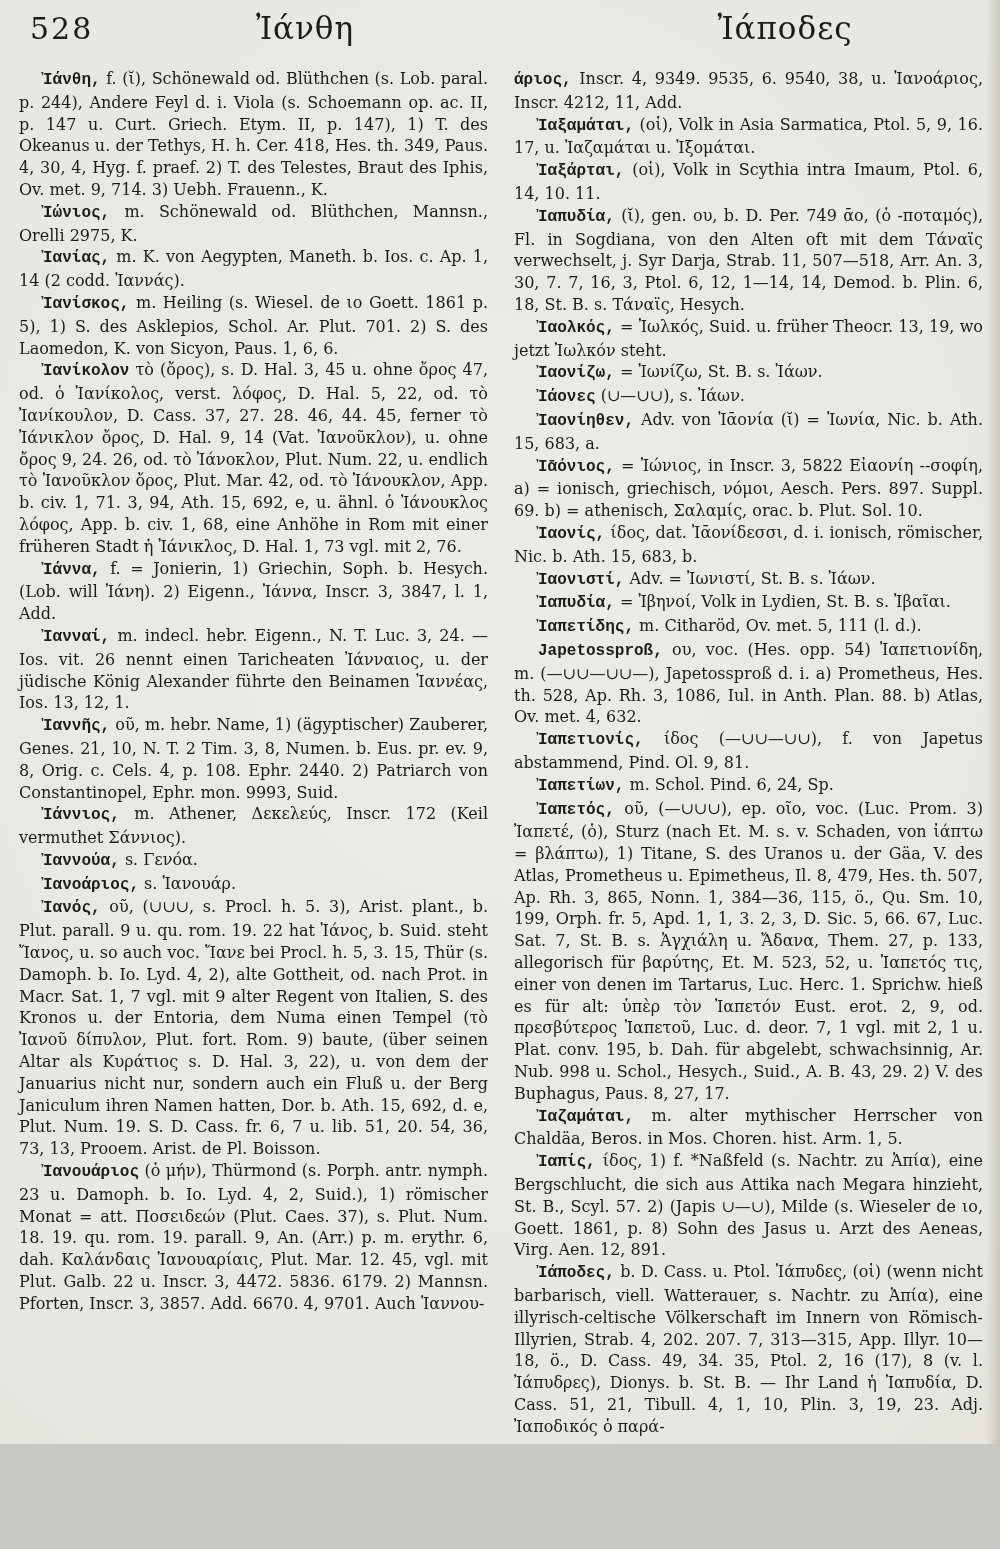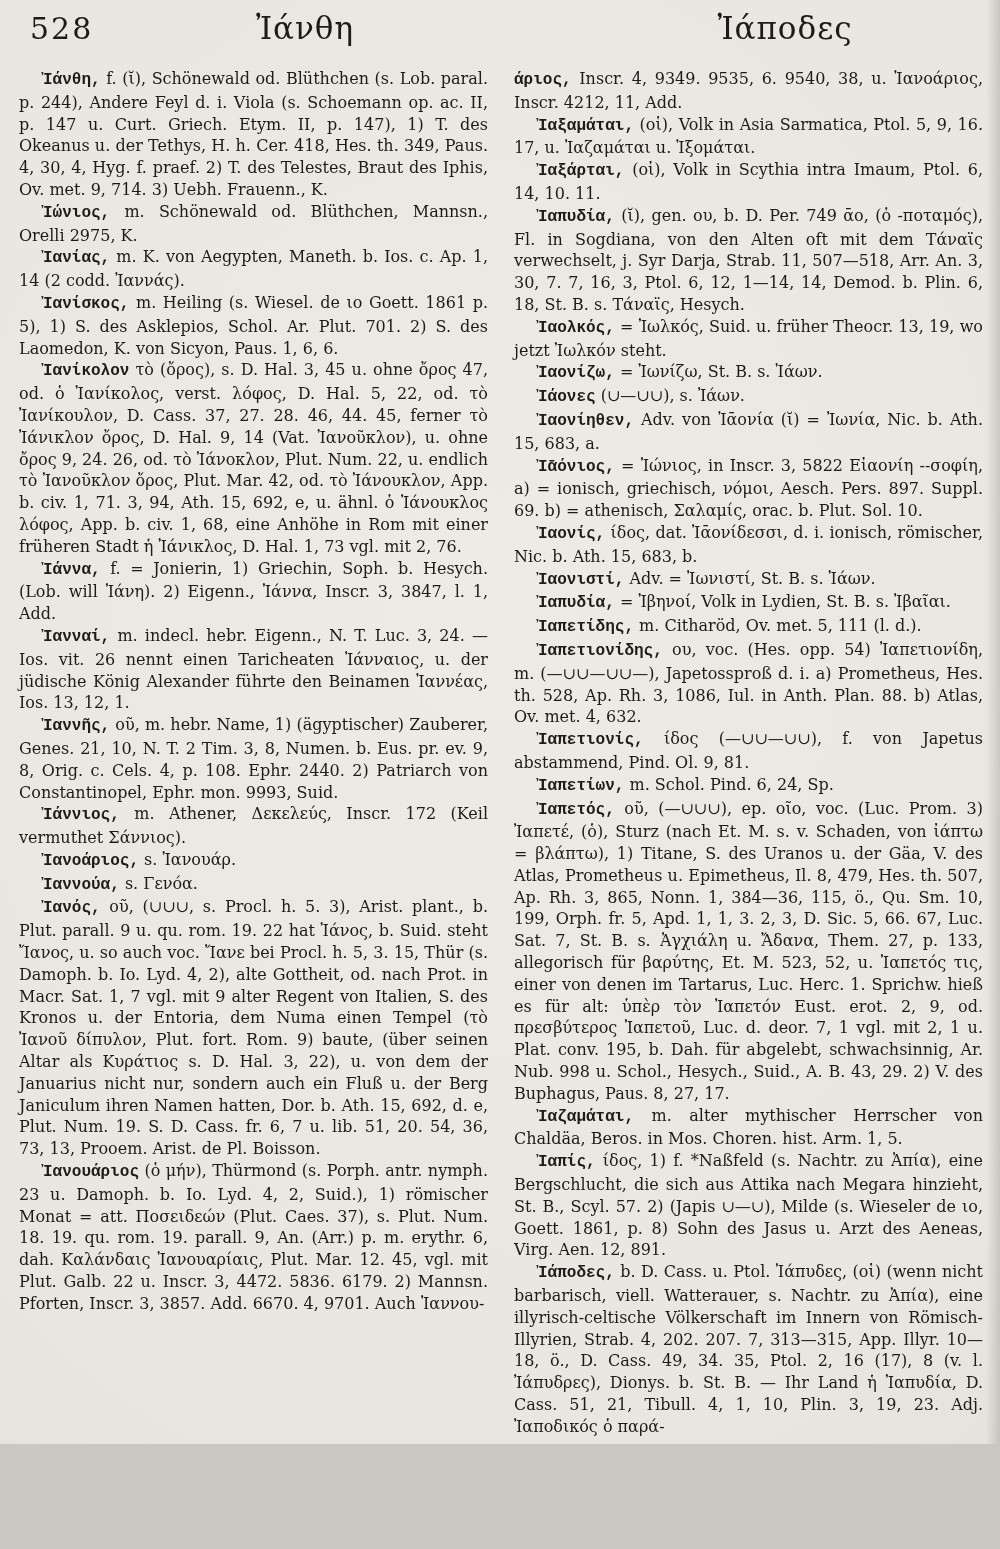--- a/index.html
+++ b/index.html
@@ -65,40 +65,40 @@
     <div class="column">
         <p class="entry"><span class="headword">Ἰάνθη,</span><span class="body"> f. (ῐ), Schönewald od. Blüthchen (s. Lob. paral. p. 244), Andere Feyl d. i. Viola (s. Schoemann op. ac. II, p. 147 u. Curt. Griech. Etym. II, p. 147), 1) T. des Okeanus u. der Tethys, H. h. Cer. 418, Hes. th. 349, Paus. 4, 30, 4, Hyg. f. praef. 2) T. des Telestes, Braut des Iphis, Ov. met. 9, 714. 3) Uebh. Frauenn., K.</span></p>
         <p class="entry"><span class="headword">Ἰώνιος,</span><span class="body"> m. Schönewald od. Blüthchen, Mannsn., Orelli 2975, K.</span></p>
         <p class="entry"><span class="headword">Ἰανίας,</span><span class="body"> m. K. von Aegypten, Maneth. b. Ios. c. Ap. 1, 14 (2 codd. Ἰαννάς).</span></p>
         <p class="entry"><span class="headword">Ἰανίσκος,</span><span class="body"> m. Heiling (s. Wiesel. de ιο Goett. 1861 p. 5), 1) S. des Asklepios, Schol. Ar. Plut. 701. 2) S. des Laomedon, K. von Sicyon, Paus. 1, 6, 6.</span></p>
         <p class="entry"><span class="headword">Ἰανίκολον</span><span class="body"> τὸ (ὄρος), s. D. Hal. 3, 45 u. ohne ὄρος 47, od. ὁ Ἰανίκολος, verst. λόφος, D. Hal. 5, 22, od. τὸ Ἰανίκουλον, D. Cass. 37, 27. 28. 46, 44. 45, ferner τὸ Ἰάνικλον ὄρος, D. Hal. 9, 14 (Vat. Ἰανοῦκλον), u. ohne ὄρος 9, 24. 26, od. τὸ Ἰάνοκλον, Plut. Num. 22, u. endlich τὸ Ἰανοῦκλον ὄρος, Plut. Mar. 42, od. τὸ Ἰάνουκλον, App. b. civ. 1, 71. 3, 94, Ath. 15, 692, e, u. ähnl. ὁ Ἰάνουκλος λόφος, App. b. civ. 1, 68, eine Anhöhe in Rom mit einer früheren Stadt ἡ Ἰάνικλος, D. Hal. 1, 73 vgl. mit 2, 76.</span></p>
         <p class="entry"><span class="headword">Ἰάννα,</span><span class="body"> f. = Jonierin, 1) Griechin, Soph. b. Hesych. (Lob. will Ἰάνη). 2) Eigenn., Ἰάννα, Inscr. 3, 3847, l. 1, Add.</span></p>
         <p class="entry"><span class="headword">Ἰανναί,</span><span class="body"> m. indecl. hebr. Eigenn., N. T. Luc. 3, 24. — Ios. vit. 26 nennt einen Taricheaten Ἰάνναιος, u. der jüdische König Alexander führte den Beinamen Ἰαννέας, Ios. 13, 12, 1.</span></p>
         <p class="entry"><span class="headword">Ἰαννῆς,</span><span class="body"> οῦ, m. hebr. Name, 1) (ägyptischer) Zauberer, Genes. 21, 10, N. T. 2 Tim. 3, 8, Numen. b. Eus. pr. ev. 9, 8, Orig. c. Cels. 4, p. 108. Ephr. 2440. 2) Patriarch von Constantinopel, Ephr. mon. 9993, Suid.</span></p>
         <p class="entry"><span class="headword">Ἰάννιος,</span><span class="body"> m. Athener, Δεκελεύς, Inscr. 172 (Keil vermuthet Σάννιος).</span></p>
+        <p class="entry"><span class="headword">Ἰαννούα,</span><span class="body"> s. Γενόα.</span></p>
         <p class="entry"><span class="headword">Ἰανοάριος,</span><span class="body"> s. Ἰανουάρ.</span></p>
-        <p class="entry"><span class="headword">Ἰαννούα,</span><span class="body"> s. Γενόα.</span></p>
         <p class="entry"><span class="headword">Ἰανός,</span><span class="body"> οῦ, (∪∪∪, s. Procl. h. 5. 3), Arist. plant., b. Plut. parall. 9 u. qu. rom. 19. 22 hat Ἰάνος, b. Suid. steht Ἴανος, u. so auch voc. Ἴανε bei Procl. h. 5, 3. 15, Thür (s. Damoph. b. Io. Lyd. 4, 2), alte Gottheit, od. nach Prot. in Macr. Sat. 1, 7 vgl. mit 9 alter Regent von Italien, S. des Kronos u. der Entoria, dem Numa einen Tempel (τὸ Ἰανοῦ δίπυλον, Plut. fort. Rom. 9) baute, (über seinen Altar als Κυράτιος s. D. Hal. 3, 22), u. von dem der Januarius nicht nur, sondern auch ein Fluß u. der Berg Janiculum ihren Namen hatten, Dor. b. Ath. 15, 692, d. e, Plut. Num. 19. S. D. Cass. fr. 6, 7 u. lib. 51, 20. 54, 36, 73, 13, Prooem. Arist. de Pl. Boisson.</span></p>
         <p class="entry"><span class="headword">Ἰανουάριος</span><span class="body"> (ὁ μήν), Thürmond (s. Porph. antr. nymph. 23 u. Damoph. b. Io. Lyd. 4, 2, Suid.), 1) römischer Monat = att. Ποσειδεών (Plut. Caes. 37), s. Plut. Num. 18. 19. qu. rom. 19. parall. 9, An. (Arr.) p. m. erythr. 6, dah. Καλάνδαις Ἰανουαρίαις, Plut. Mar. 12. 45, vgl. mit Plut. Galb. 22 u. Inscr. 3, 4472. 5836. 6179. 2) Mannsn. Pforten, Inscr. 3, 3857. Add. 6670. 4, 9701. Auch Ἰαννου-</span></p>
       </div>
     <div class="column">
         <p class="entry cont"><span class="headword">άριος,</span><span class="body"> Inscr. 4, 9349. 9535, 6. 9540, 38, u. Ἰανοάριος, Inscr. 4212, 11, Add.</span></p>
         <p class="entry"><span class="headword">Ἰαξαμάται,</span><span class="body"> (οἱ), Volk in Asia Sarmatica, Ptol. 5, 9, 16. 17, u. Ἰαζαμάται u. Ἰξομάται.</span></p>
         <p class="entry"><span class="headword">Ἰαξάρται,</span><span class="body"> (οἱ), Volk in Scythia intra Imaum, Ptol. 6, 14, 10. 11.</span></p>
         <p class="entry"><span class="headword">Ἰαπυδία,</span><span class="body"> (ῐ), gen. ου, b. D. Per. 749 ᾱο, (ὁ -ποταμός), Fl. in Sogdiana, von den Alten oft mit dem Τάναϊς verwechselt, j. Syr Darja, Strab. 11, 507—518, Arr. An. 3, 30, 7. 7, 16, 3, Ptol. 6, 12, 1—14, 14, Demod. b. Plin. 6, 18, St. B. s. Τάναϊς, Hesych.</span></p>
         <p class="entry"><span class="headword">Ἰαολκός,</span><span class="body"> = Ἰωλκός, Suid. u. früher Theocr. 13, 19, wo jetzt Ἰωλκόν steht.</span></p>
         <p class="entry"><span class="headword">Ἰαονίζω,</span><span class="body"> = Ἰωνίζω, St. B. s. Ἰάων.</span></p>
         <p class="entry"><span class="headword">Ἰάονες</span><span class="body"> (∪—∪∪), s. Ἰάων.</span></p>
         <p class="entry"><span class="headword">Ἰαονίηθεν,</span><span class="body"> Adv. von Ἰᾱονία (ῐ) = Ἰωνία, Nic. b. Ath. 15, 683, a.</span></p>
         <p class="entry"><span class="headword">Ἰᾱόνιος,</span><span class="body"> = Ἰώνιος, in Inscr. 3, 5822 Εἰαονίη --σοφίη, a) = ionisch, griechisch, νόμοι, Aesch. Pers. 897. Suppl. 69. b) = athenisch, Σαλαμίς, orac. b. Plut. Sol. 10.</span></p>
         <p class="entry"><span class="headword">Ἰαονίς,</span><span class="body"> ίδος, dat. Ἰᾱονίδεσσι, d. i. ionisch, römischer, Nic. b. Ath. 15, 683, b.</span></p>
         <p class="entry"><span class="headword">Ἰαονιστί,</span><span class="body"> Adv. = Ἰωνιστί, St. B. s. Ἰάων.</span></p>
         <p class="entry"><span class="headword">Ἰαπυδία,</span><span class="body"> = Ἰβηνοί, Volk in Lydien, St. B. s. Ἰβαῖαι.</span></p>
         <p class="entry"><span class="headword">Ἰαπετίδης,</span><span class="body"> m. Citharöd, Ov. met. 5, 111 (l. d.).</span></p>
-        <p class="entry"><span class="headword">Ἰαπετιονίδης,</span><span class="body"> ου, voc. (Hes. opp. 54) Ἰαπετιονίδη, m. (—∪∪—∪∪—), Japetossproß d. i. a) Prometheus, Hes. th. 528, Ap. Rh. 3, 1086, Iul. in Anth. Plan. 88. b) Atlas, Ov. met. 4, 632.</span></p>
+        <p class="entry"><span class="headword">Japetossproß,</span><span class="body"> ου, voc. (Hes. opp. 54) Ἰαπετιονίδη, m. (—∪∪—∪∪—), Japetossproß d. i. a) Prometheus, Hes. th. 528, Ap. Rh. 3, 1086, Iul. in Anth. Plan. 88. b) Atlas, Ov. met. 4, 632.</span></p>
         <p class="entry"><span class="headword">Ἰαπετιονίς,</span><span class="body"> ίδος (—∪∪—∪∪), f. von Japetus abstammend, Pind. Ol. 9, 81.</span></p>
         <p class="entry"><span class="headword">Ἰαπετίων,</span><span class="body"> m. Schol. Pind. 6, 24, Sp.</span></p>
         <p class="entry"><span class="headword">Ἰαπετός,</span><span class="body"> οῦ, (—∪∪∪), ep. οῖο, voc. (Luc. Prom. 3) Ἰαπετέ, (ὁ), Sturz (nach Et. M. s. v. Schaden, von ἰάπτω = βλάπτω), 1) Titane, S. des Uranos u. der Gäa, V. des Atlas, Prometheus u. Epimetheus, Il. 8, 479, Hes. th. 507, Ap. Rh. 3, 865, Nonn. 1, 384—36, 115, ö., Qu. Sm. 10, 199, Orph. fr. 5, Apd. 1, 1, 3. 2, 3, D. Sic. 5, 66. 67, Luc. Sat. 7, St. B. s. Ἀγχιάλη u. Ἄδανα, Them. 27, p. 133, allegorisch für βαρύτης, Et. M. 523, 52, u. Ἰαπετός τις, einer von denen im Tartarus, Luc. Herc. 1. Sprichw. hieß es für alt: ὑπὲρ τὸν Ἰαπετόν Eust. erot. 2, 9, od. πρεσβύτερος Ἰαπετοῦ, Luc. d. deor. 7, 1 vgl. mit 2, 1 u. Plat. conv. 195, b. Dah. für abgelebt, schwachsinnig, Ar. Nub. 998 u. Schol., Hesych., Suid., A. B. 43, 29. 2) V. des Buphagus, Paus. 8, 27, 17.</span></p>
         <p class="entry"><span class="headword">Ἰαζαμάται,</span><span class="body"> m. alter mythischer Herrscher von Chaldäa, Beros. in Mos. Choren. hist. Arm. 1, 5.</span></p>
         <p class="entry"><span class="headword">Ἰαπίς,</span><span class="body"> ίδος, 1) f. *Naßfeld (s. Nachtr. zu Ἀπία), eine Bergschlucht, die sich aus Attika nach Megara hinzieht, St. B., Scyl. 57. 2) (Japis ∪—∪), Milde (s. Wieseler de ιο, Goett. 1861, p. 8) Sohn des Jasus u. Arzt des Aeneas, Virg. Aen. 12, 891.</span></p>
         <p class="entry"><span class="headword">Ἰάποδες,</span><span class="body"> b. D. Cass. u. Ptol. Ἰάπυδες, (οἱ) (wenn nicht barbarisch, viell. Watterauer, s. Nachtr. zu Ἀπία), eine illyrisch-celtische Völkerschaft im Innern von Römisch-Illyrien, Strab. 4, 202. 207. 7, 313—315, App. Illyr. 10—18, ö., D. Cass. 49, 34. 35, Ptol. 2, 16 (17), 8 (v. l. Ἰάπυδρες), Dionys. b. St. B. — Ihr Land ἡ Ἰαπυδία, D. Cass. 51, 21, Tibull. 4, 1, 10, Plin. 3, 19, 23. Adj. Ἰαποδικός ὁ παρά-</span></p>
       </div>
   </div>
 </div>
 

